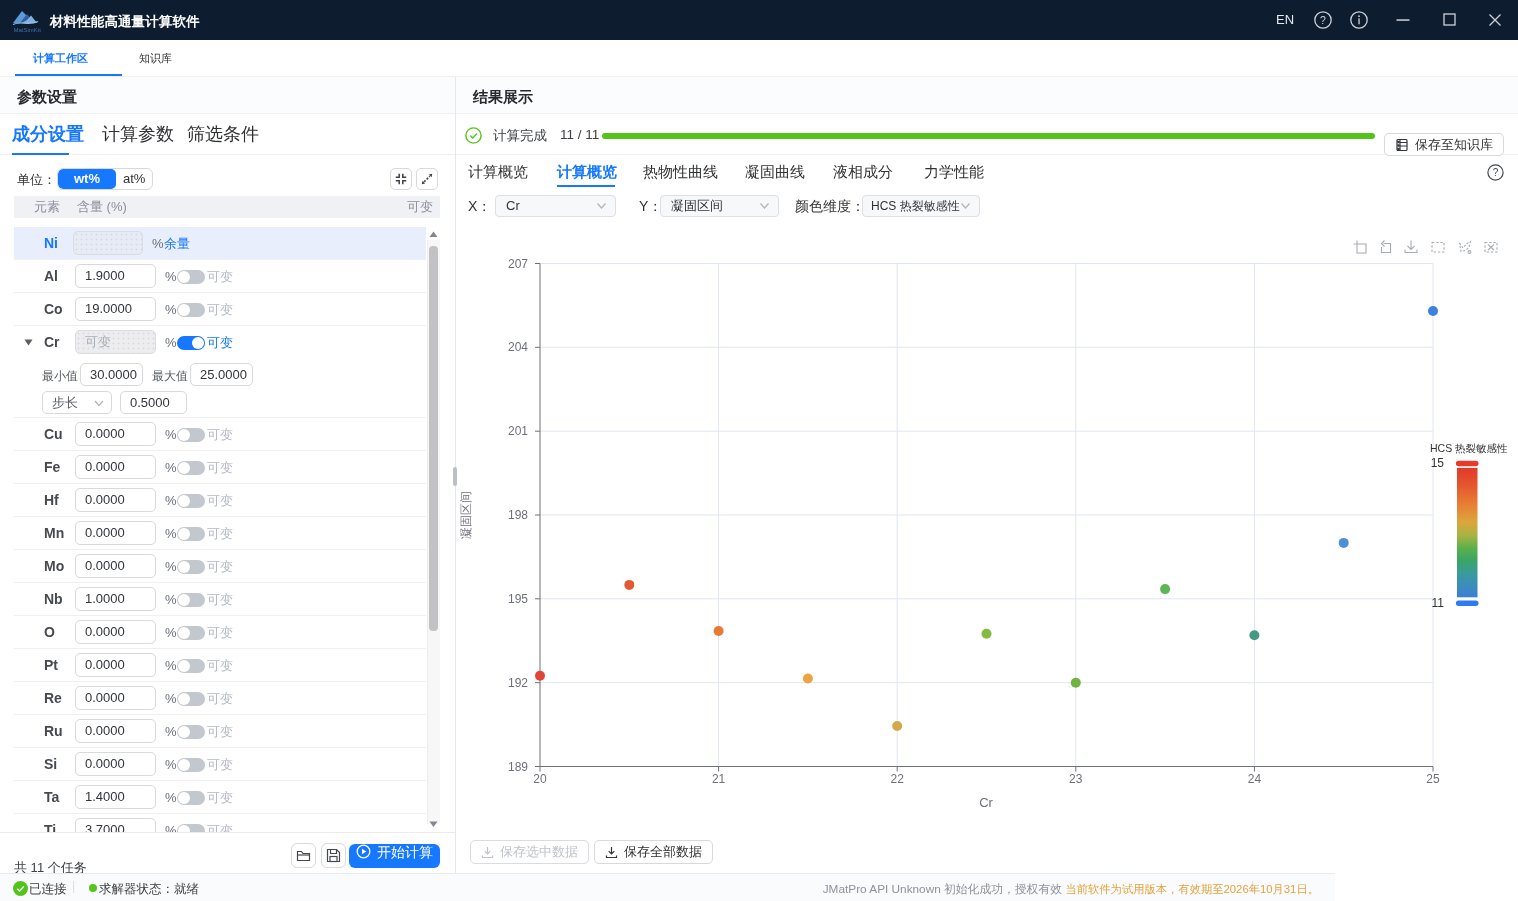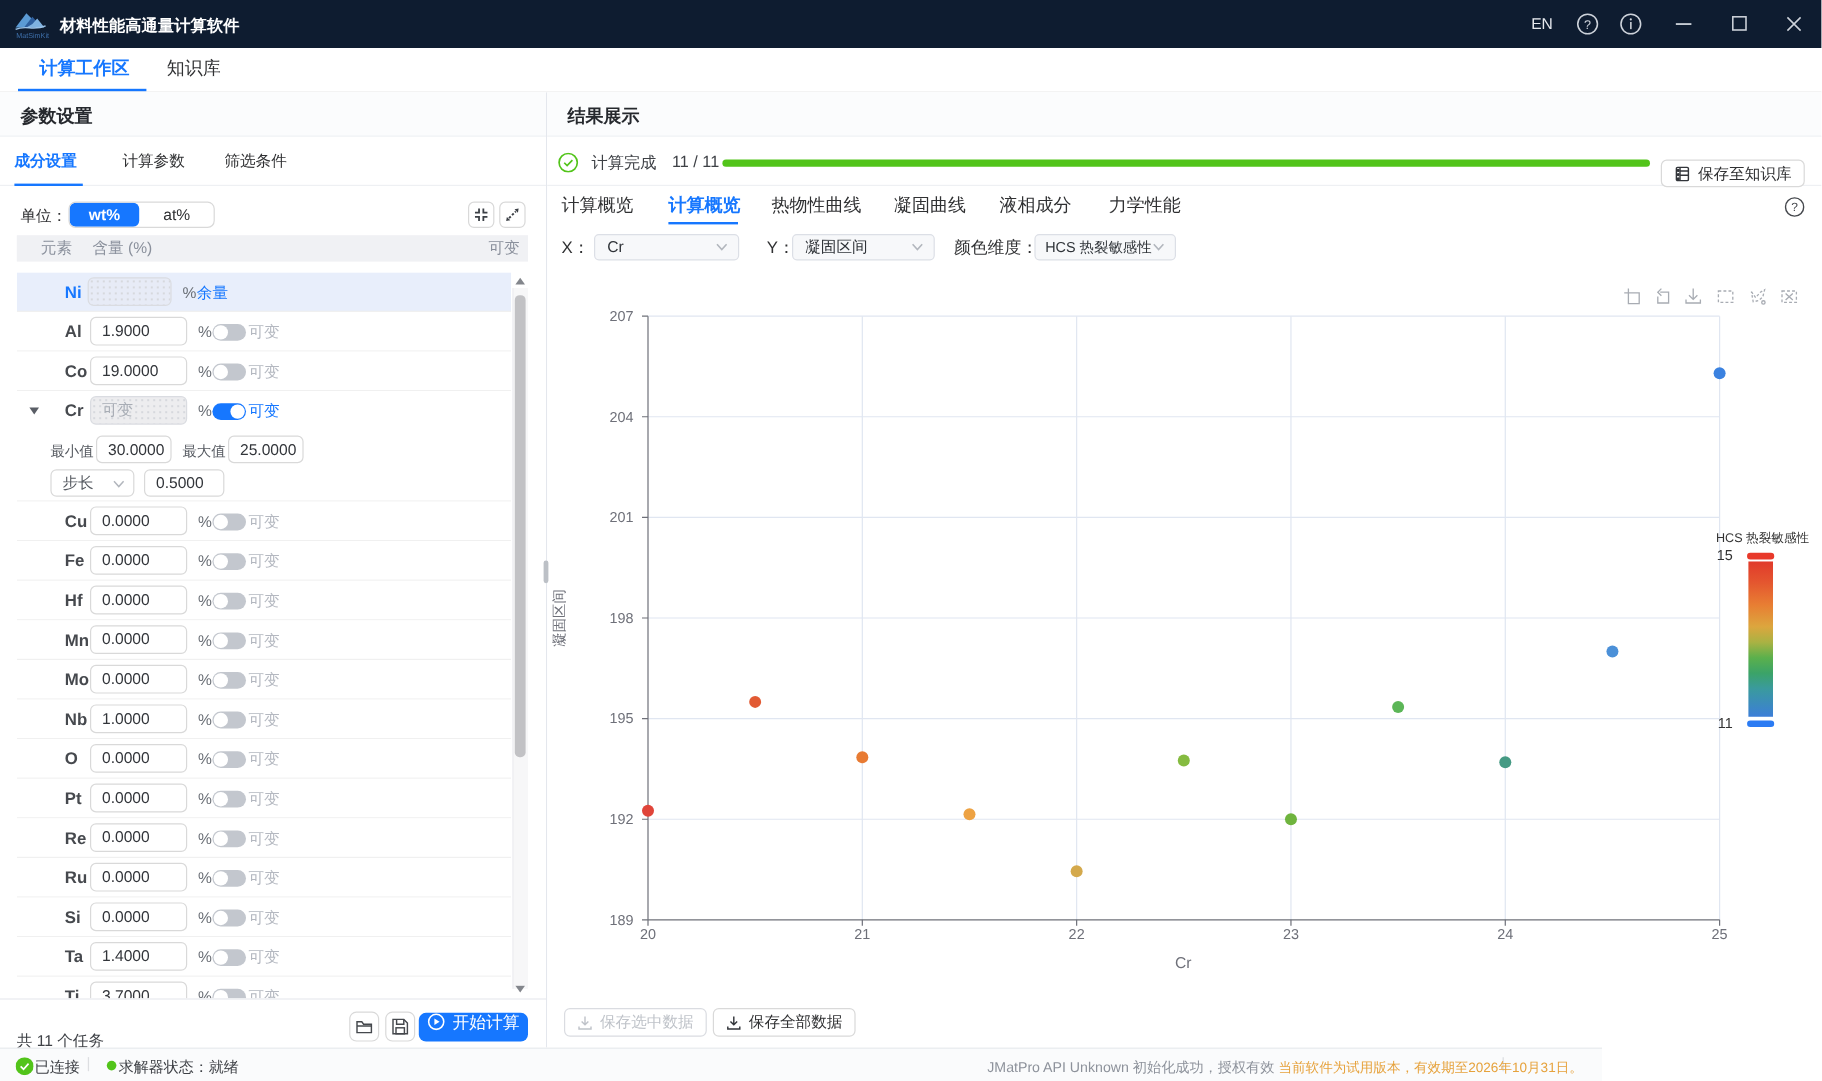--- a/index.html
+++ b/index.html
@@ -9,50 +9,50 @@
 
 
 .titlebar { position:absolute; left:0; top:0; width:1518px; height:40px; background:#0e1c30; }
 .logo { position:absolute; }
 .tbi { position:absolute; top:10px; }
 .apptitle { position:absolute; left:50px; top:13px; color:#fff; font-size:13.5px; font-weight:bold; letter-spacing:0.1px; }
 .tb-en { position:absolute; left:1276px; top:12px; font-size:13px; color:#e6e9ee; }
 
 
 .maintabs { position:absolute; left:0; top:40px; width:1518px; height:37px; background:#fff; border-bottom:1px solid #f0f0f0; }
-.mtab { position:absolute; top:0; height:36px; line-height:36px; font-size:15px; color:#303133; }
+.mtab { position:absolute; top:0; height:36px; line-height:36px; font-size:11px; color:#303133; }
 .mtab.active { color:#1677ff; font-weight:bold; }
 .mtab-line { position:absolute; left:15px; top:74px; width:107px; height:2px; background:#1677ff; }
 
 
 .lpanel { position:absolute; left:0; top:77px; width:456px; height:796px; background:#fff; border-right:1px solid #e4e7ed; }
 .rpanel { position:absolute; left:456px; top:77px; width:1062px; height:796px; background:#fff; }
 .phead { height:37px; border-bottom:1px solid #eef0f3; display:flex; align-items:center; padding-top:5px; padding-left:17px; font-size:15px; font-weight:bold; color:#26292e; background:#fbfcfd; }
 
 
 .stabs { position:relative; height:41px; border-bottom:1px solid #eef0f3; background:#fff; }
-.stab { position:absolute; top:0; height:40px; line-height:40px; font-size:13px; color:#303133; }
+.stab { position:absolute; top:0; height:40px; line-height:40px; font-size:18px; color:#303133; }
 .stab.active { color:#1677ff; font-weight:bold; }
 .stab-line { position:absolute; left:12px; top:39px; width:57px; height:2px; background:#1677ff; }
 
 
 .unitrow { position:relative; height:41px; }
 .unitlab { position:absolute; left:17px; top:16px; font-size:13px; color:#303133; }
 .seg { position:absolute; left:57px; top:13px; height:22px; border:1px solid #d9d9d9; border-radius:6px; display:flex; overflow:hidden; background:#fff; }
 .seg .on { background:#1677ff; color:#fff; font-weight:bold; padding:0 16px; line-height:20px; font-size:13px; border-radius:5px; }
-.seg .off { color:#303133; padding:0 20px; line-height:20px; font-size:13px; }
+.seg .off { color:#303133; padding:0 7px; line-height:20px; font-size:13px; }
 .tooliconbtn { position:absolute; top:13px; width:22px; height:22px; border:1px solid #d9d9d9; border-radius:5px; display:flex; align-items:center; justify-content:center; background:#fff; }
 
 
 .thead { position:absolute; left:14px; top:119px; width:426px; height:22px; background:#f0f1f4; color:#8a909c; font-size:13px; line-height:22px; }
 
 
 .elist { position:absolute; left:14px; top:150px; width:412px; height:605px; overflow:hidden; background:#fff; }
 .erow { position:relative; height:33px; border-bottom:1px solid #f0f0f0; background:#fff; }
-.erow .el { position:absolute; left:40px; top:0; height:33px; line-height:33px; font-size:14px; font-weight:bold; color:#46494e; }
+.erow .el { position:absolute; left:30px; top:0; height:33px; line-height:33px; font-size:14px; font-weight:bold; color:#46494e; }
 .einp { position:absolute; left:61px; top:4px; width:81px; height:24px; border:1px solid #d9d9d9; border-radius:5px; font-size:13px; color:#32353a; line-height:22px; padding-left:9px; background:#fff; }
 .erow .pct { position:absolute; left:152px; top:0; height:33px; line-height:33px; font-size:13px; color:#6a6f76; }
 .sw { position:absolute; left:163px; top:10px; width:28px; height:14px; border-radius:7px; background:#c3c7ce; }
 .sw .knob { position:absolute; left:1px; top:1px; width:12px; height:12px; border-radius:50%; background:#fff; }
 .sw.on { background:#1677ff; }
 .sw.on .knob { left:15px; }
 .kb { position:absolute; left:193px; top:0; height:33px; line-height:33px; font-size:13px; color:#b4b8c0; }
 .kb.on { color:#1677ff; }
 .dis { background-color:#ededef; background-image:radial-gradient(circle, #d6d8dd 0.8px, rgba(0,0,0,0) 1.1px); background-size:5px 5px; border-color:#dadce1 !important; color:#a9adb3; }
 

